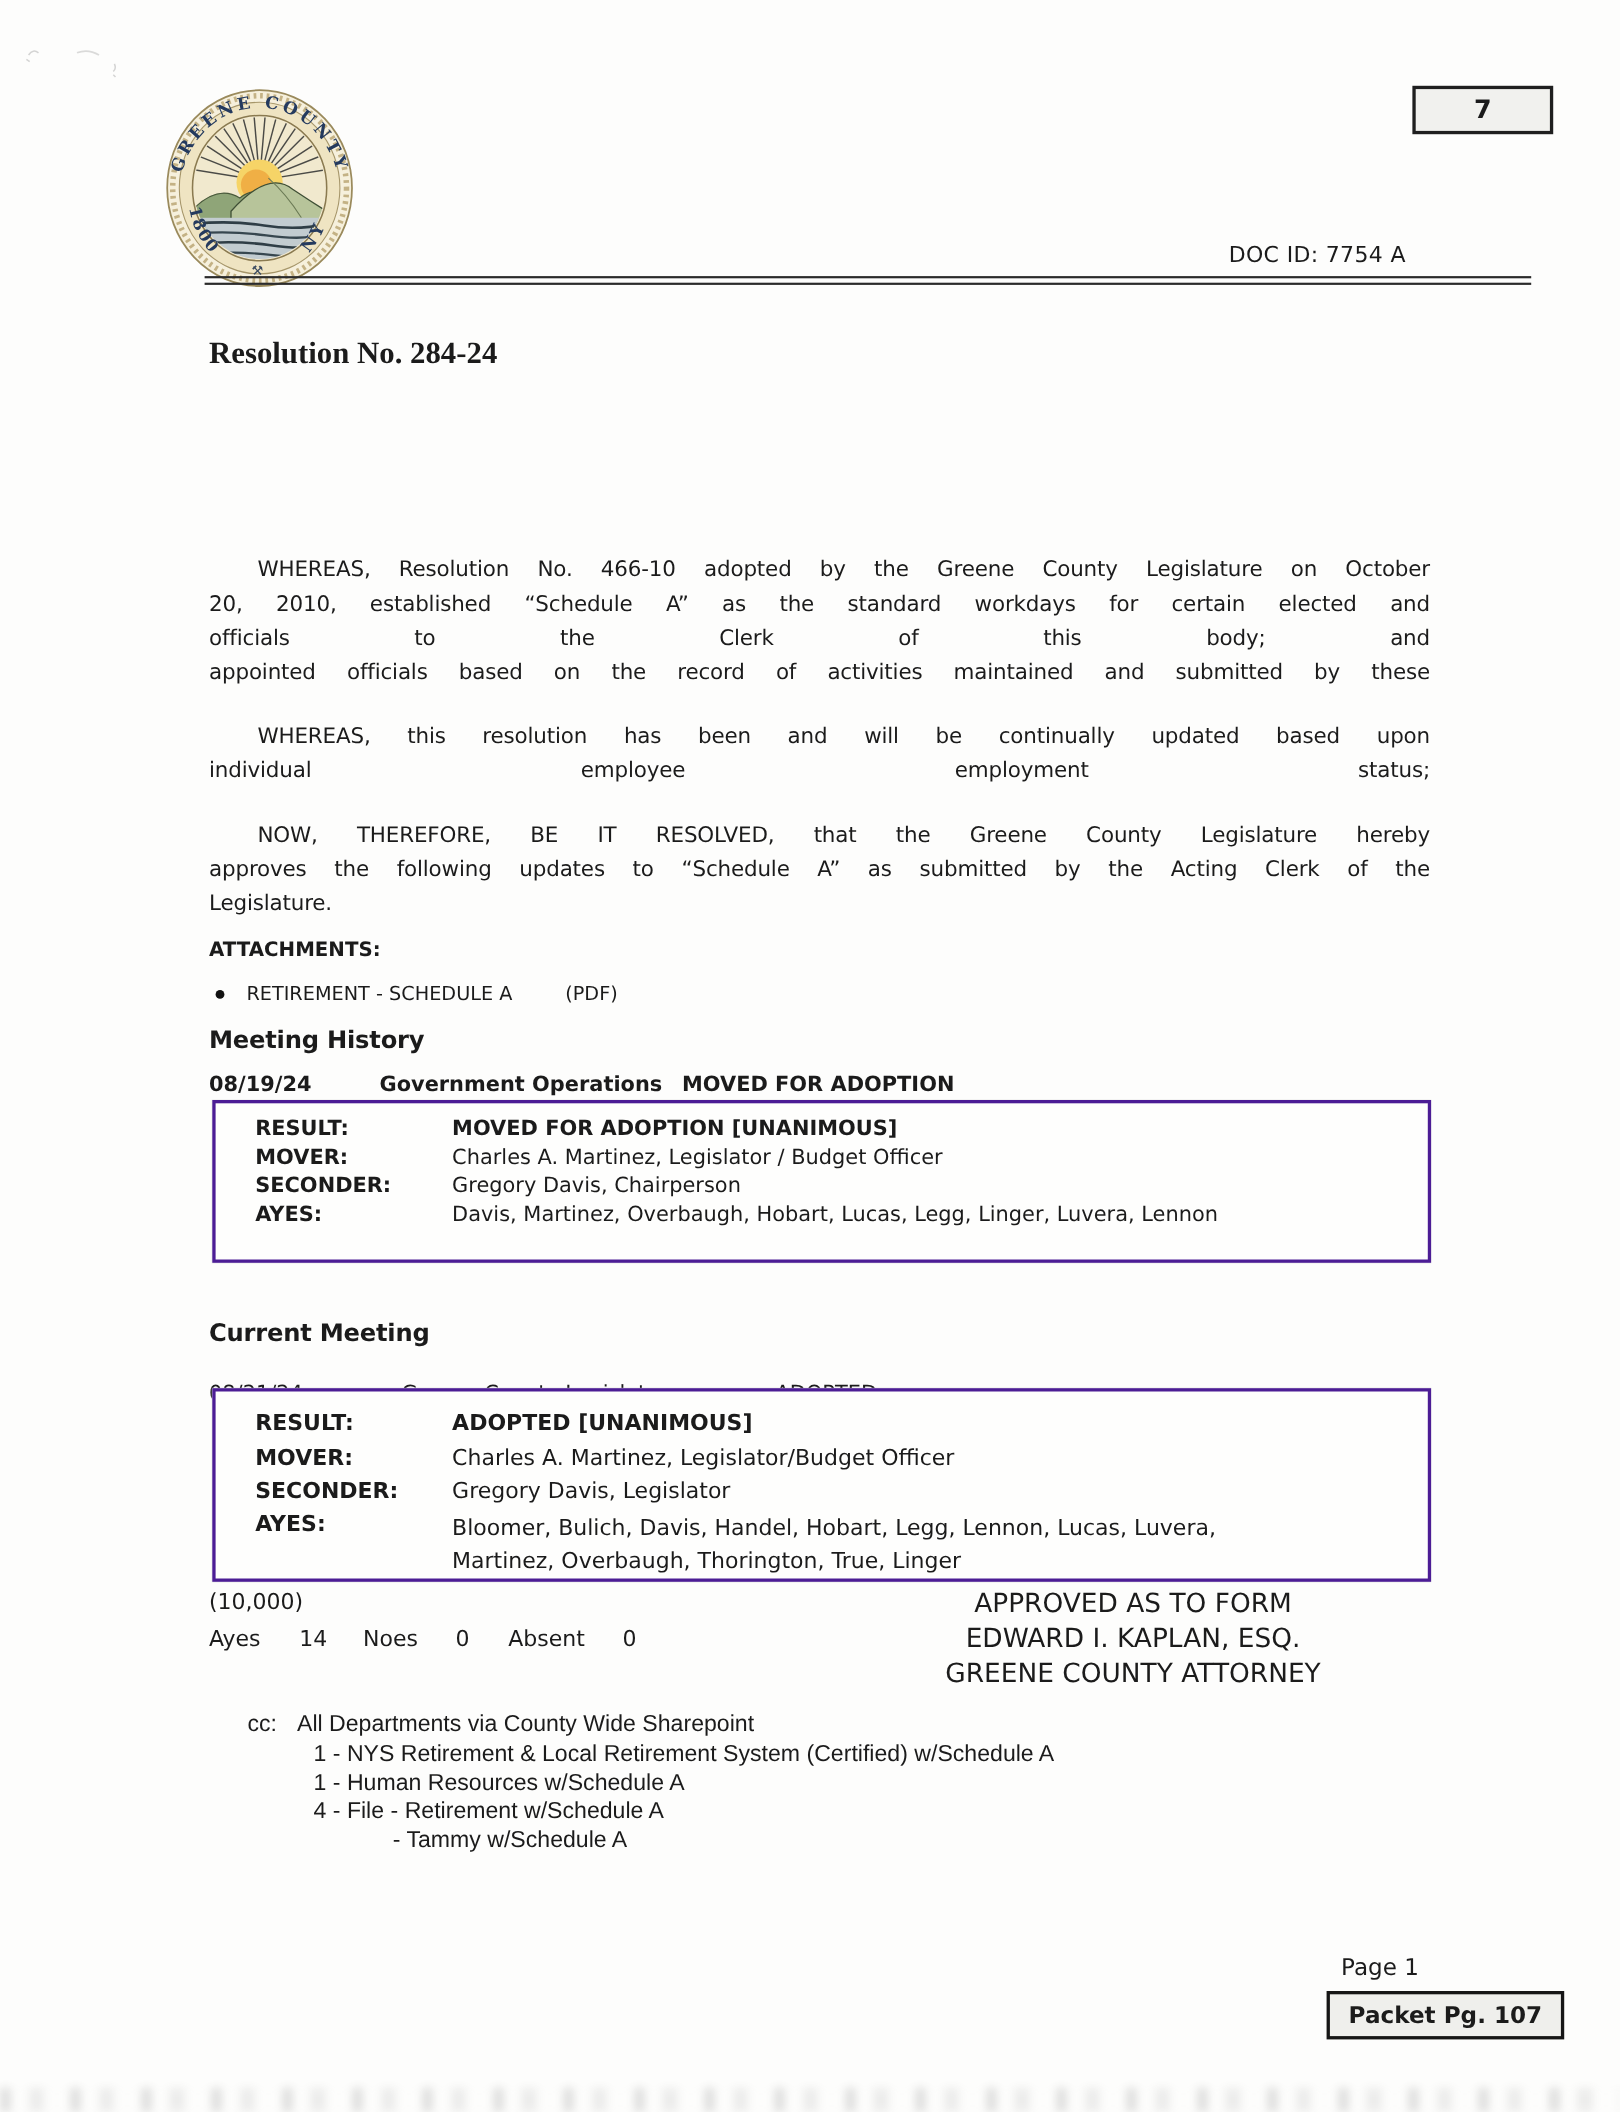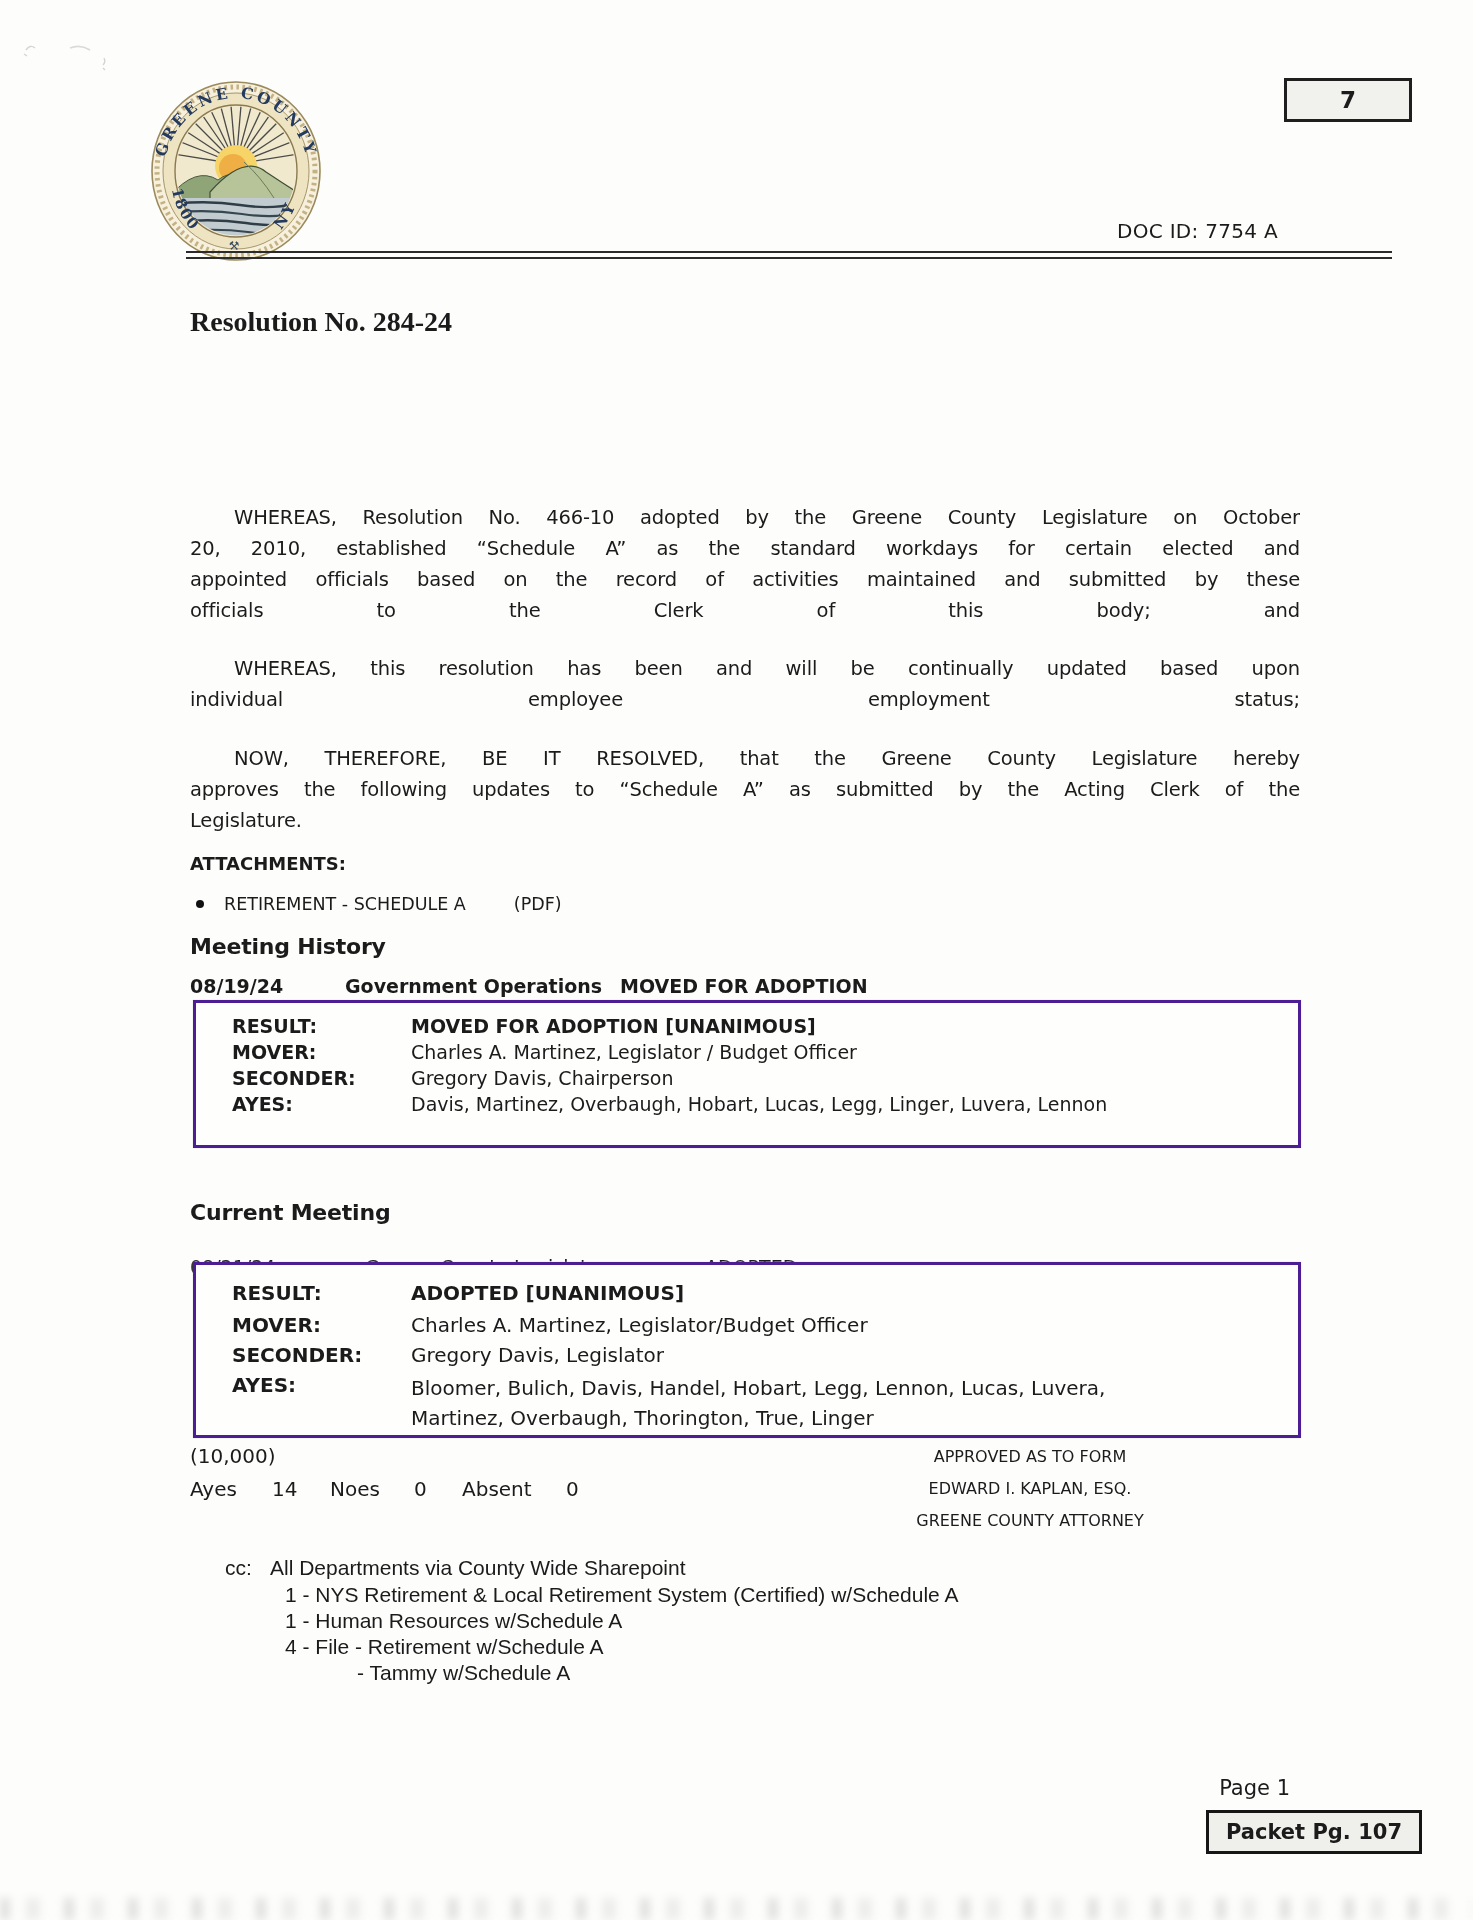--- a/index.html
+++ b/index.html
@@ -54,21 +54,21 @@
   .vrow .lbl{position:absolute; left:36px; font-weight:bold; white-space:nowrap;}
   .vrow .val{position:absolute; left:215px; white-space:nowrap;}
   .box1 .vrow{font-size:19px;}
   .box2 .vrow{font-size:20px;}
   .val-strong{font-weight:bold;}
   .val-wrap{white-space:normal !important; max-width:705px; line-height:30px;}
   
   .vote-note{left:190px; top:1444px; font-size:20px;}
   .ayes-line{top:1477px; font-size:20px;}
   .ayes-line span{position:absolute; white-space:nowrap;}
-  .approval{left:855px; top:1441px; width:350px; text-align:center; font-size:16px; line-height:32px;}
+  .approval{left:855px; top:1441px; width:350px; text-align:center; font-size:24px; line-height:32px;}
   
   .cc{font-family:"Liberation Sans",sans-serif; font-size:21px;}
   .cc span{position:absolute; white-space:nowrap;}
   
   .footer-page{left:1100px; top:1776px; width:190px; text-align:right; font-size:21px;}
   .packet-box{
     left:1206px; top:1810px; width:216px; height:44px;
     border:3px solid #161616; background:#efefec; box-sizing:border-box;
     display:flex; align-items:center; justify-content:center;
     font-weight:bold; font-size:21px;
@@ -162,22 +162,22 @@
 
   <div class="abs docid">DOC ID: 7754 A</div>
 
   <div class="abs header-rule"></div>
 
   <div class="abs res-number">Resolution No. 284-24</div>
 
   <div class="abs para" style="top:502px;">
     <div class="jl indent">WHEREAS, Resolution No. 466-10 adopted by the Greene County Legislature on October</div>
     <div class="jl">20, 2010, established “Schedule A” as the standard workdays for certain elected and</div>
+    <div class="jl jl-last">officials to the Clerk of this body; and</div>
     <div class="jl">appointed officials based on the record of activities maintained and submitted by these</div>
-    <div class="jl jl-last">officials to the Clerk of this body; and</div>
   </div>
 
   <div class="abs para" style="top:653px;">
     <div class="jl indent">WHEREAS, this resolution has been and will be continually updated based upon</div>
     <div class="jl jl-last">individual employee employment status;</div>
   </div>
 
   <div class="abs para" style="top:743px;">
     <div class="jl indent">NOW, THEREFORE, BE IT RESOLVED, that the Greene County Legislature hereby</div>
     <div class="jl">approves the following updates to “Schedule A” as submitted by the Acting Clerk of the</div>

